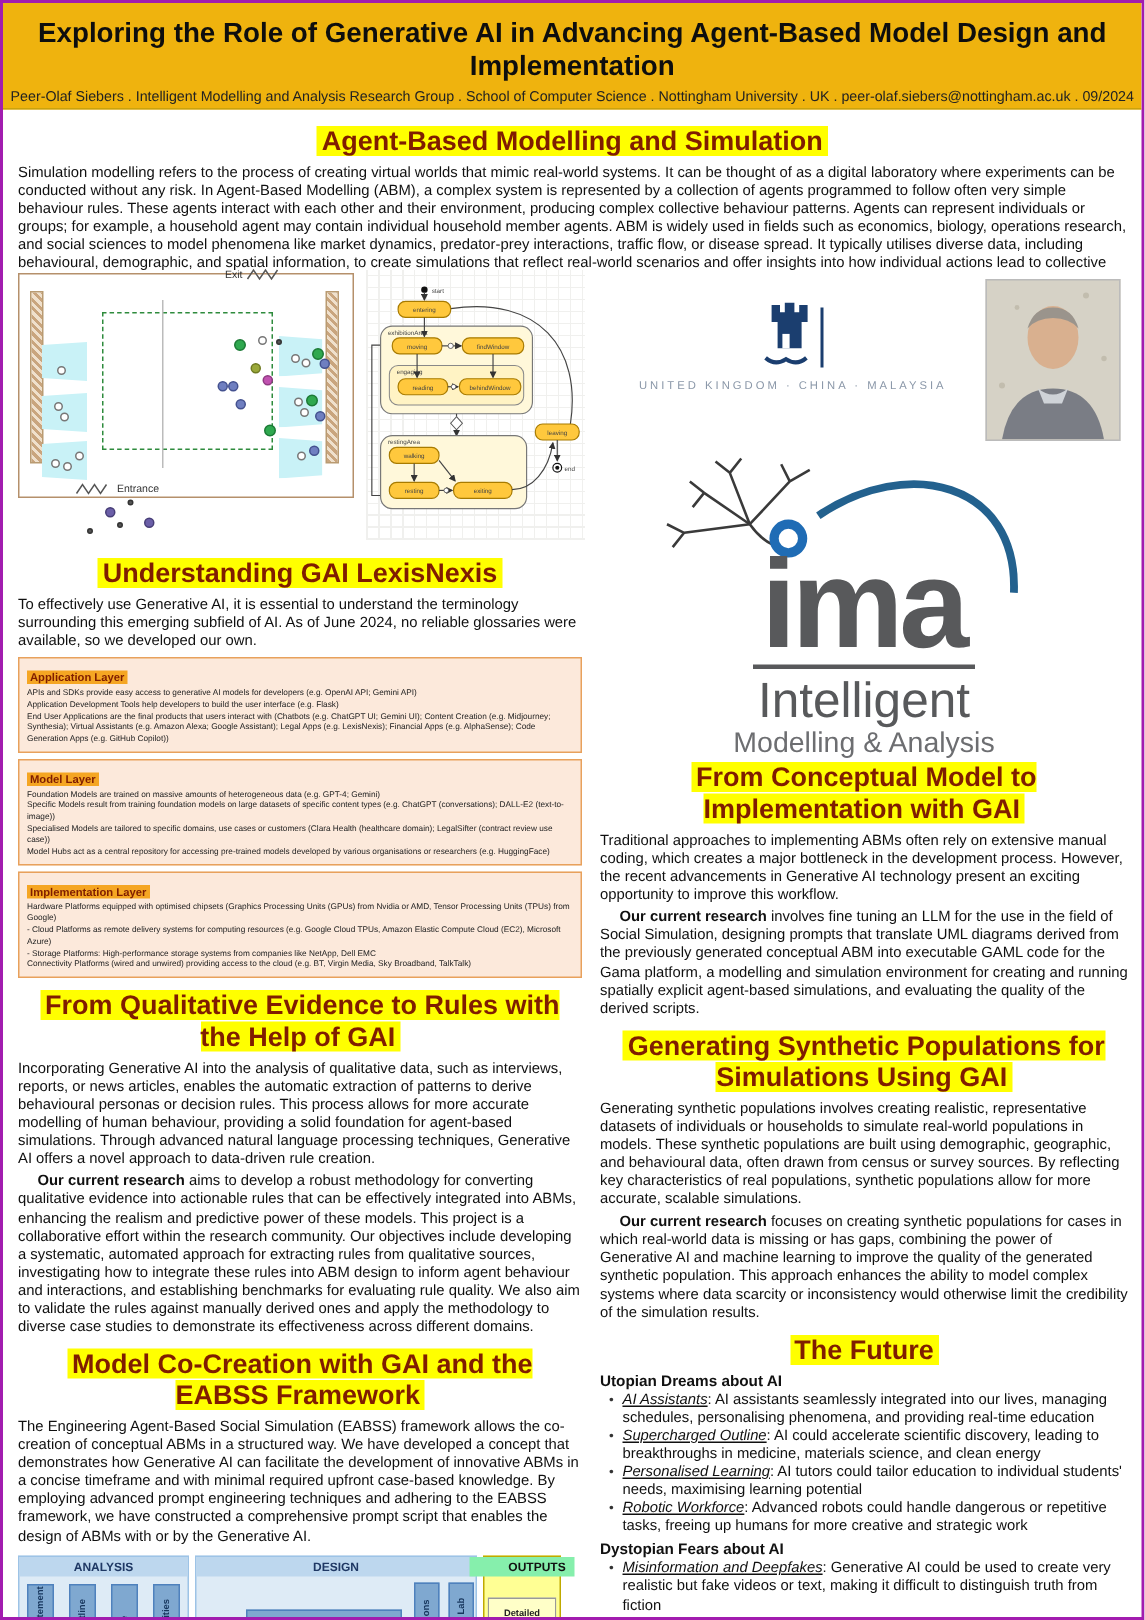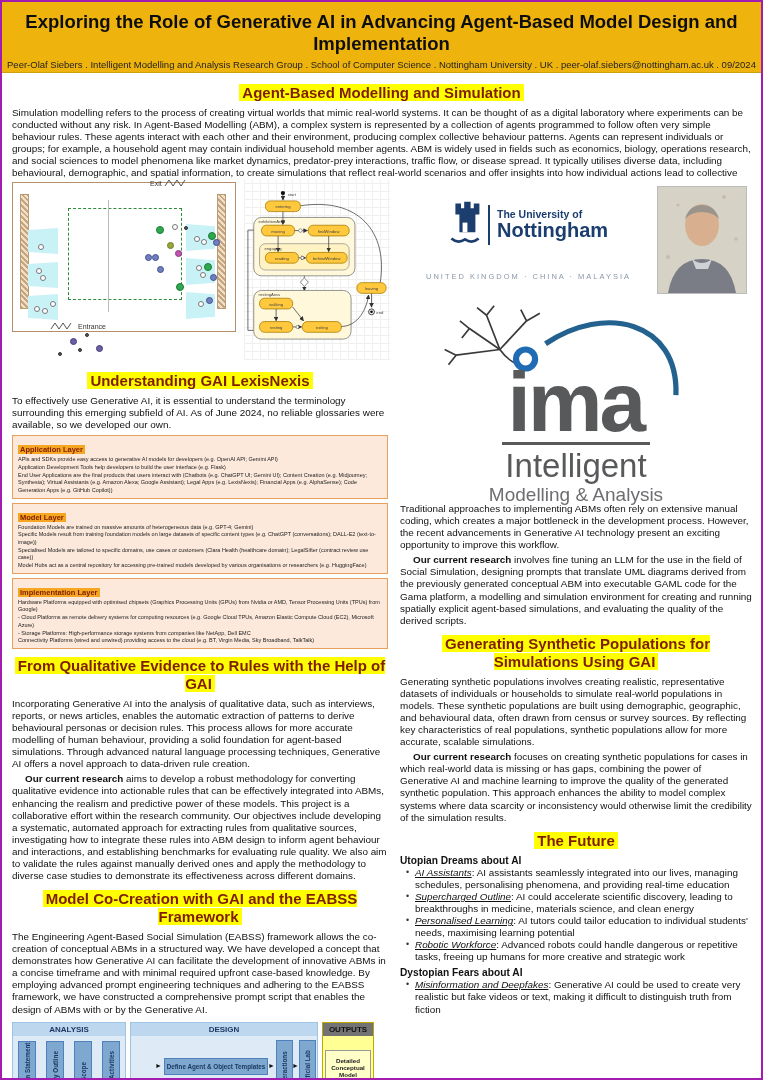--- a/index.html
+++ b/index.html
@@ -3,21 +3,21 @@
 <meta charset="utf-8">
 <style>
   html,body{margin:0;padding:0;background:#e8e8e8;font-family:"Liberation Sans",sans-serif;}
   .poster{position:relative;width:759px;height:1076px;background:#fff;border:2px solid #a21caf;overflow:hidden;}
   
   .hdr{position:absolute;top:0;left:0;right:0;height:70px;background:#EFB30E;border-bottom:1px solid #caa20c;text-align:center;}
   .hdr h1{margin:9px 10px 4px;font-size:18.5px;font-weight:bold;color:#0e0e0e;}
   .hdr .byline{font-size:9.5px;color:#222;}
   
   .sec{text-align:center;margin:8px 0 5px;}
-  .sec span{background:#FFFF00;color:#7F1D00;font-weight:bold;font-size:15px;padding:0 3px;}
+  .sec span{background:#FFFF00;color:#7F1D00;font-weight:bold;font-size:18px;padding:0 3px;}
   p{margin:3px 0;font-size:9.9px;line-height:1.22;color:#101010;}
   .lead{font-weight:bold;}
   .ind{text-indent:13px;}
   .abm-wrap{position:absolute;top:74px;left:10px;width:739px;}
   .colL{position:absolute;top:178px;left:10px;width:376px;}
   .colR{position:absolute;top:178px;left:398px;width:352px;}
   
   .diagrow{display:flex;gap:8px;height:184px;}
   .fp{position:relative;width:224px;height:184px;flex:none;}
   .room{position:absolute;top:2px;left:0;width:222px;height:148px;border:1px solid #b5906b;background:#fff;}
@@ -56,34 +56,34 @@
   .p-body{position:relative;height:88px;}
   .an-body{display:flex;align-items:center;justify-content:space-between;padding:2px 5px;}
   .vbox{writing-mode:vertical-rl;transform:rotate(180deg);display:flex;align-items:center;justify-content:center;
         width:16px;height:80px;background:#7FA8D0;border:1px solid #4F81BD;color:#17365D;
         font-weight:bold;font-size:6.3px;text-align:center;}
   .hbox{position:absolute;display:flex;align-items:center;justify-content:center;background:#7FA8D0;border:1px solid #4F81BD;
         color:#17365D;font-weight:bold;font-size:6.3px;text-align:center;}
   .ar{font-size:7px;color:#111;}
   .dsg .ar{position:absolute;}
   .outputs{width:52px;background:#FFFF94;border:1px solid #BFA900;display:flex;flex-direction:column;align-items:center;height:150px;}
-  .outputs .oh{width:100%;background:#737373;color:#111;}
+  .outputs .oh{width:100%;background:#86efac;color:#111;padding-left:20px;}
   .note{width:42px;background:#FFFFC8;border:1px solid #999;font-size:6.2px;font-weight:bold;color:#222;text-align:center;
         padding:6px 1px;clip-path:polygon(0 0,100% 0,100% calc(100% - 7px),calc(100% - 7px) 100%,0 100%);}
   .n1{margin-top:14px;}
   .n2{margin-top:4px;}
   .dar{font-size:8px;color:#111;margin-top:10px;}
   
   .logorow{display:flex;align-items:flex-start;margin:6px 0 0 26px;gap:26px;height:108px;}
   .uon{display:flex;flex-direction:column;align-items:center;margin-top:14px;}
   .uon-top{display:flex;align-items:center;gap:7px;}
   .uon-div{width:2px;height:40px;background:#1B3E6F;}
   .uon-t1{font-size:10.5px;font-weight:bold;color:#1B3E6F;line-height:1.1;}
   .uon-t2{font-size:20px;font-weight:bold;color:#1B3E6F;line-height:1.05;}
-  .uon-c{font-size:7.5px;color:#8A97A8;letter-spacing:2px;margin-top:22px;}
+  .uon-c{font-size:7.5px;color:#8A97A8;letter-spacing:2px;margin-top:2px;}
   .photo{width:88px;height:106px;background:#cfcabe;border:1px solid #bbb;flex:none;overflow:hidden;}
   .ima{width:320px;margin:6px auto 0;text-align:center;height:200px;}
   .ima-rule{width:148px;border:0;border-top:3px solid #58595B;margin:0 auto 4px;}
   .ima-t1{font-size:33px;color:#58595B;line-height:1.05;}
   .ima-t2{font-size:19px;color:#6D6E71;line-height:1.2;}
   
   .fut-title{font-weight:bold;font-size:10.2px;margin:4px 0 1px;color:#111;}
   ul.fut{margin:0 0 4px 0;padding-left:15px;list-style:none;}
   ul.fut li{font-size:9.9px;line-height:1.22;color:#101010;position:relative;margin:0;}
   ul.fut li::before{content:"\2022";position:absolute;left:-9px;top:0;font-size:9px;color:#333;}
@@ -298,24 +298,20 @@
 
     <div class="logorow">
       <div class="uon">
         <div class="uon-top">
           <svg width="32" height="50" viewBox="0 0 40 58">
             <path fill="#1B3E6F" d="M8,2 h7 v6 h4 v-8 h8 v8 h4 v-6 h7 v14 h-5 v22 h-20 v-22 h-5 z"></path>
             <rect x="17" y="26" width="6" height="12" fill="#fff"></rect>
             <path d="M3,46 q8,7 17,1 q9,6 17,-1" stroke="#1B3E6F" fill="none" stroke-width="3.4"></path>
           </svg>
           <div class="uon-div"></div>
-          <div>
-            <div class="uon-t1">The University of</div>
-            <div class="uon-t2">Nottingham</div>
-          </div>
         </div>
         <div class="uon-c">UNITED KINGDOM · CHINA · MALAYSIA</div>
       </div>
       <div class="photo">
         <svg width="88" height="106" viewBox="0 0 88 106">
           <rect width="88" height="106" fill="#d6d2c6"></rect>
           <circle cx="20" cy="18" r="1.6" fill="#c2bdae"></circle>
             <circle cx="66" cy="10" r="2" fill="#c2bdae"></circle>
           <circle cx="78" cy="52" r="1.8" fill="#c2bdae"></circle>
             <circle cx="10" cy="70" r="2" fill="#c2bdae"></circle>
@@ -338,20 +334,21 @@
         </g>
         <circle cx="97" cy="62" r="10" fill="none" stroke="#1F6CB5" stroke-width="6.5"></circle>
         <path d="M118,46 C180,4 258,22 255,100" stroke="#23618E" stroke-width="5.5" fill="none"></path>
         <text x="78" y="138" font-size="88" font-weight="bold" fill="#58595B" letter-spacing="-3">ima</text>
       </svg>
       <hr class="ima-rule">
       <div class="ima-t1">Intelligent</div>
       <div class="ima-t2">Modelling &amp; Analysis</div>
     </div>
 
+    <div class="sec"><span>From Conceptual Model to Implementation with GAI</span></div>
     <p>Traditional approaches to implementing ABMs often rely on extensive manual coding, which creates a major bottleneck in the development process. However, the recent advancements in Generative AI technology present an exciting opportunity to improve this workflow.</p>
     <p class="ind"><span class="lead">Our current research</span><span> involves fine tuning an LLM for the use in the field of Social Simulation, designing prompts that translate UML diagrams derived from the previously generated conceptual ABM into executable GAML code for the Gama platform, a modelling and simulation environment for creating and running spatially explicit agent-based simulations, and evaluating the quality of the derived scripts.</span></p>
 
     <div class="sec"><span>Generating Synthetic Populations for Simulations Using GAI</span></div>
     <p>Generating synthetic populations involves creating realistic, representative datasets of individuals or households to simulate real-world populations in models. These synthetic populations are built using demographic, geographic, and behavioural data, often drawn from census or survey sources. By reflecting key characteristics of real populations, synthetic populations allow for more accurate, scalable simulations.</p>
     <p class="ind"><span class="lead">Our current research</span><span> focuses on creating synthetic populations for cases in which real-world data is missing or has gaps, combining the power of Generative AI and machine learning to improve the quality of the generated synthetic population. This approach enhances the ability to model complex systems where data scarcity or inconsistency would otherwise limit the credibility of the simulation results.</span></p>
 
     <div class="sec"><span>The Future</span></div>
     <div class="fut-title">Utopian Dreams about AI</div>
     <ul class="fut">

